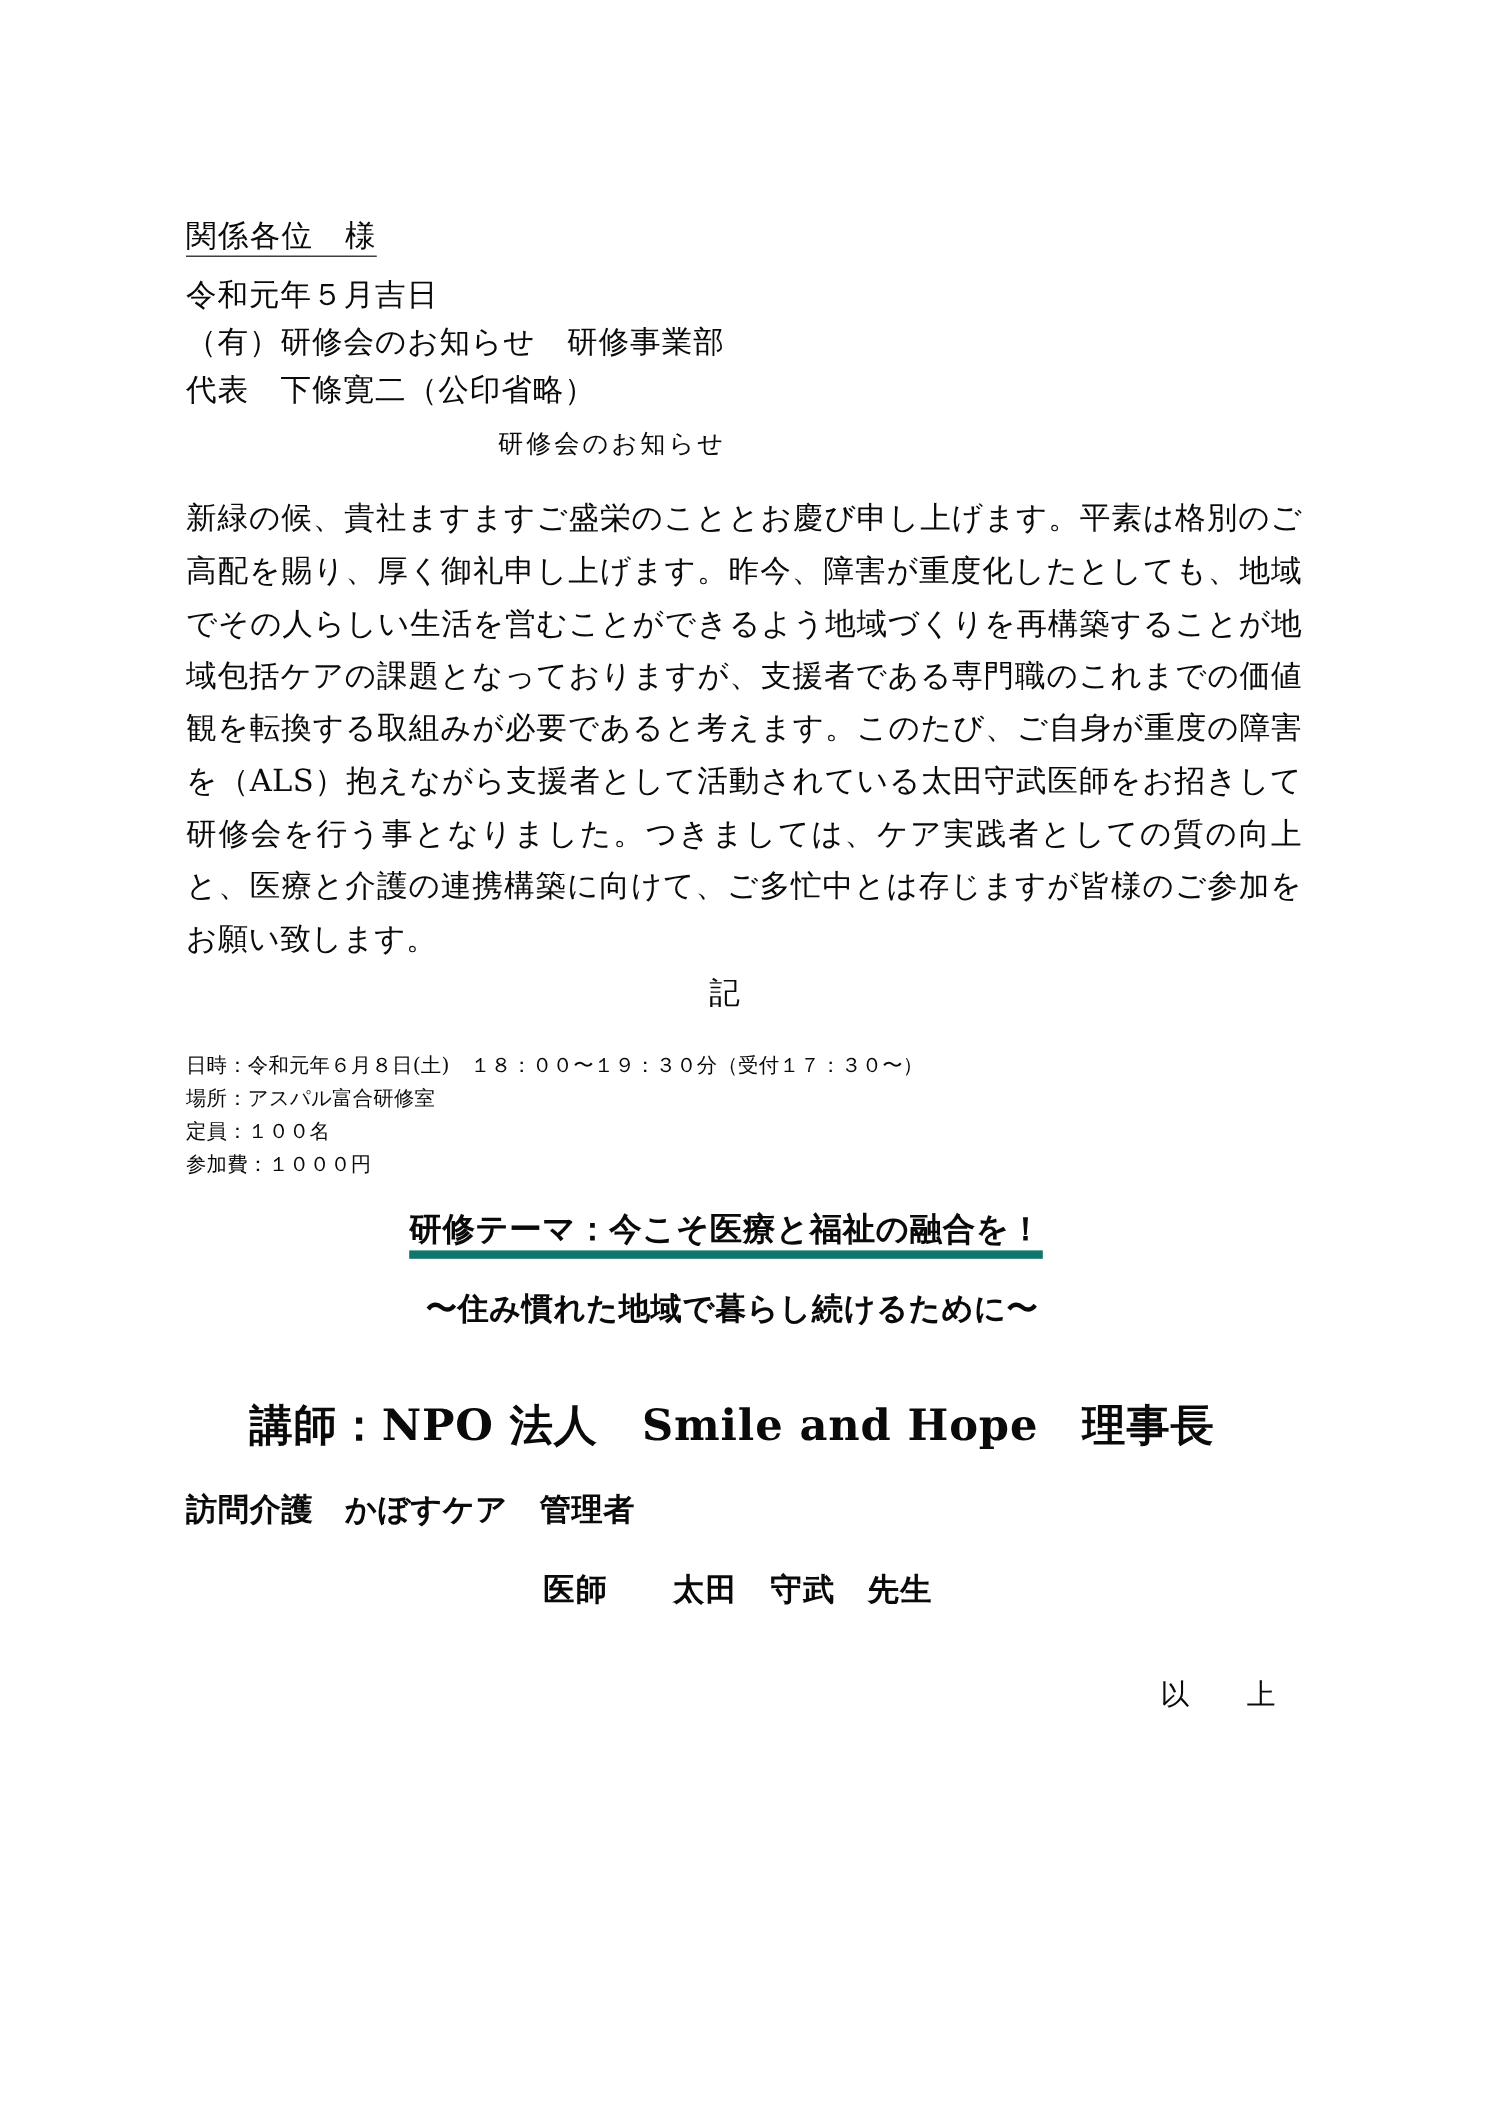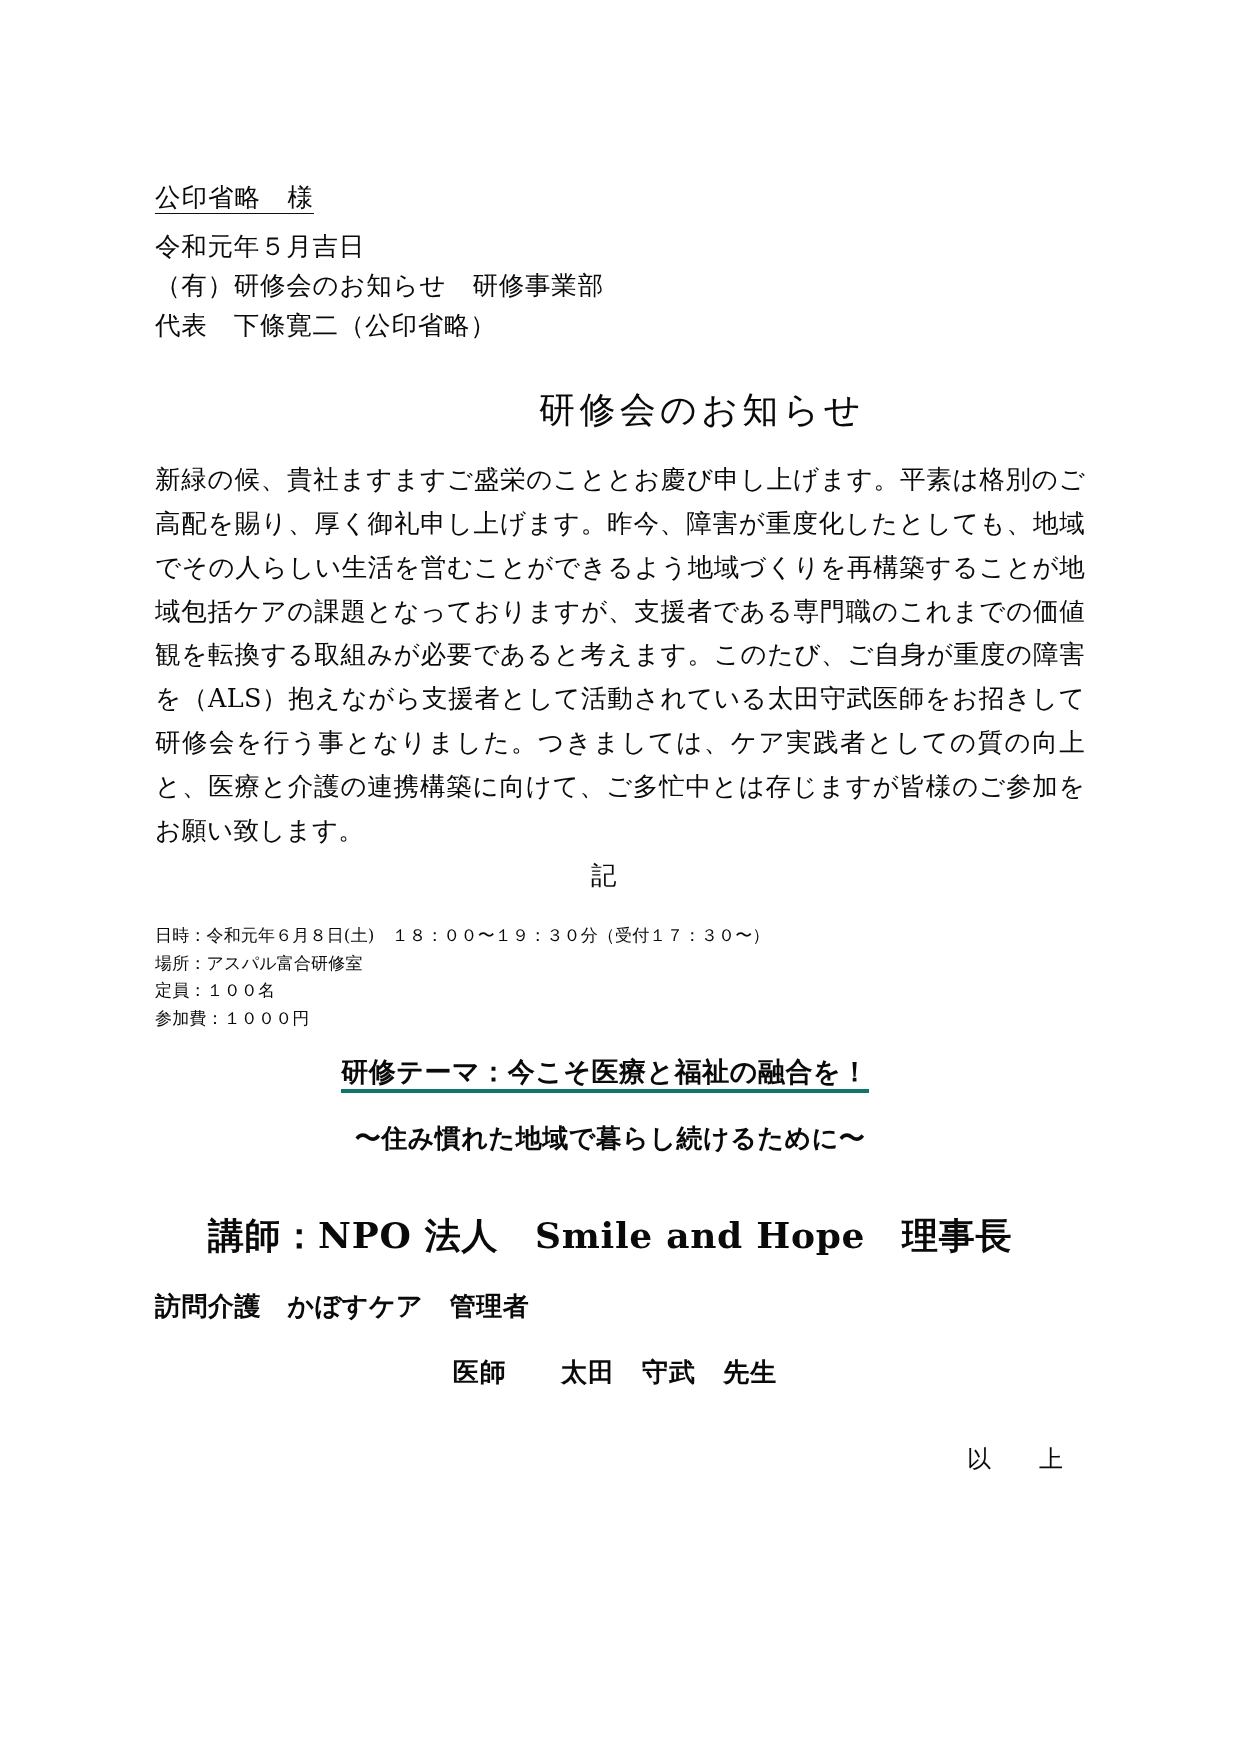--- a/index.html
+++ b/index.html
@@ -44,23 +44,23 @@
   .sender-line {
     margin-bottom: 14px;
     padding-right: 6px;
   }
   .sender-line.last {
     padding-right: 0px;
   }
 
   
   .doc-title {
-    margin-top: 54px;
-    text-align: right;
-    font-size: 36px;
+    margin-top: 22px;
+    text-align: center;
+    font-size: 21px;
     letter-spacing: 0.12em;
     padding-right: 220px;
   }
 
   
   .body-para {
     margin-top: 30px;
     text-align: justify;
     text-justify: inter-character;
     line-height: 1.72;
@@ -91,21 +91,21 @@
   
   .theme {
     margin-top: 26px;
     text-align: center;
     font-weight: bold;
     font-size: 27px;
     letter-spacing: 0.02em;
     padding-right: 30px;
   }
   .theme span {
-    border-bottom: 4px solid #0f766e;
+    border-bottom: 7px solid #0f766e;
     padding-bottom: 2px;
   }
 
   .subtheme {
     margin-top: 40px;
     text-align: center;
     font-weight: bold;
     font-size: 26px;
     letter-spacing: 0.02em;
     padding-right: 20px;
@@ -144,21 +144,21 @@
     padding-right: 10px;
   }
 </style>
 </head>
 <body>
 
 <div class="page">
   <div class="doc">
 
     <div>
-      <span class="addressee">公印省略　様</span>
+      <span class="addressee">関係各位　様</span>
     </div>
 
     <div class="sender-block">
       <div class="sender-line">令和元年５月吉日</div>
       <div class="sender-line">（有）研修会のお知らせ　研修事業部</div>
       <div class="sender-line last">代表　下條寛二（公印省略）</div>
     </div>
 
     <div class="doc-title">研修会のお知らせ</div>
 

